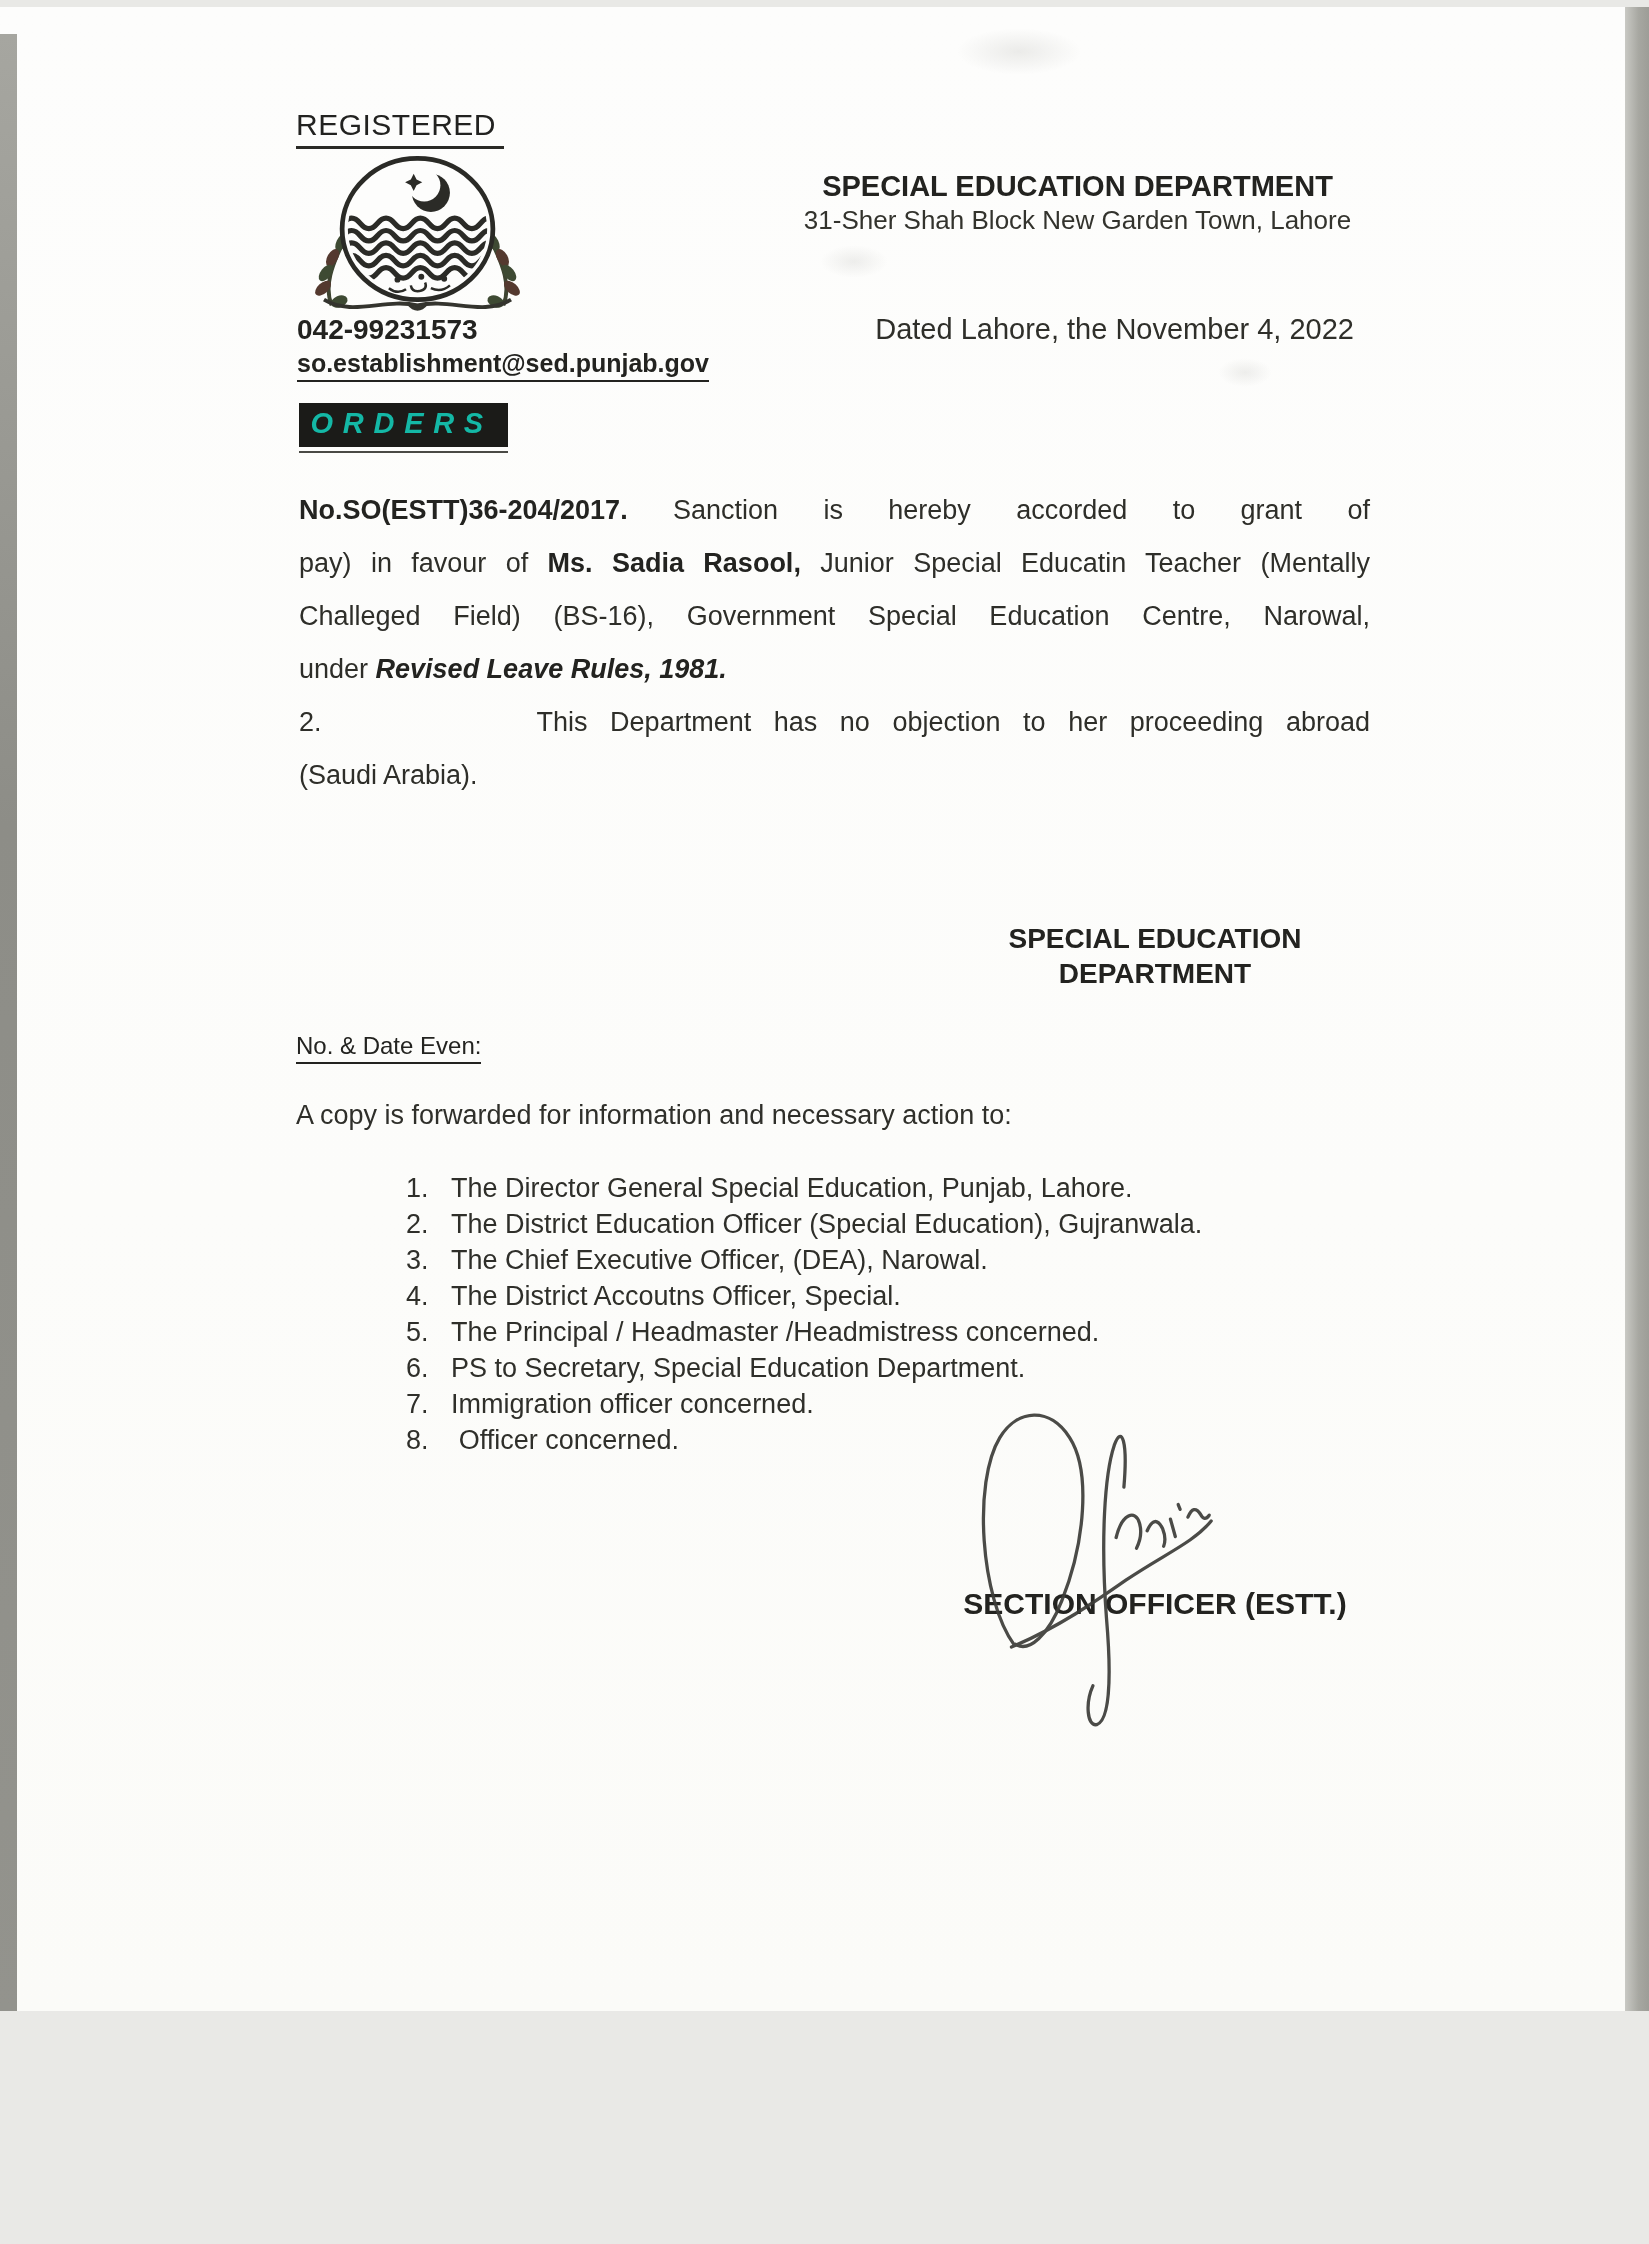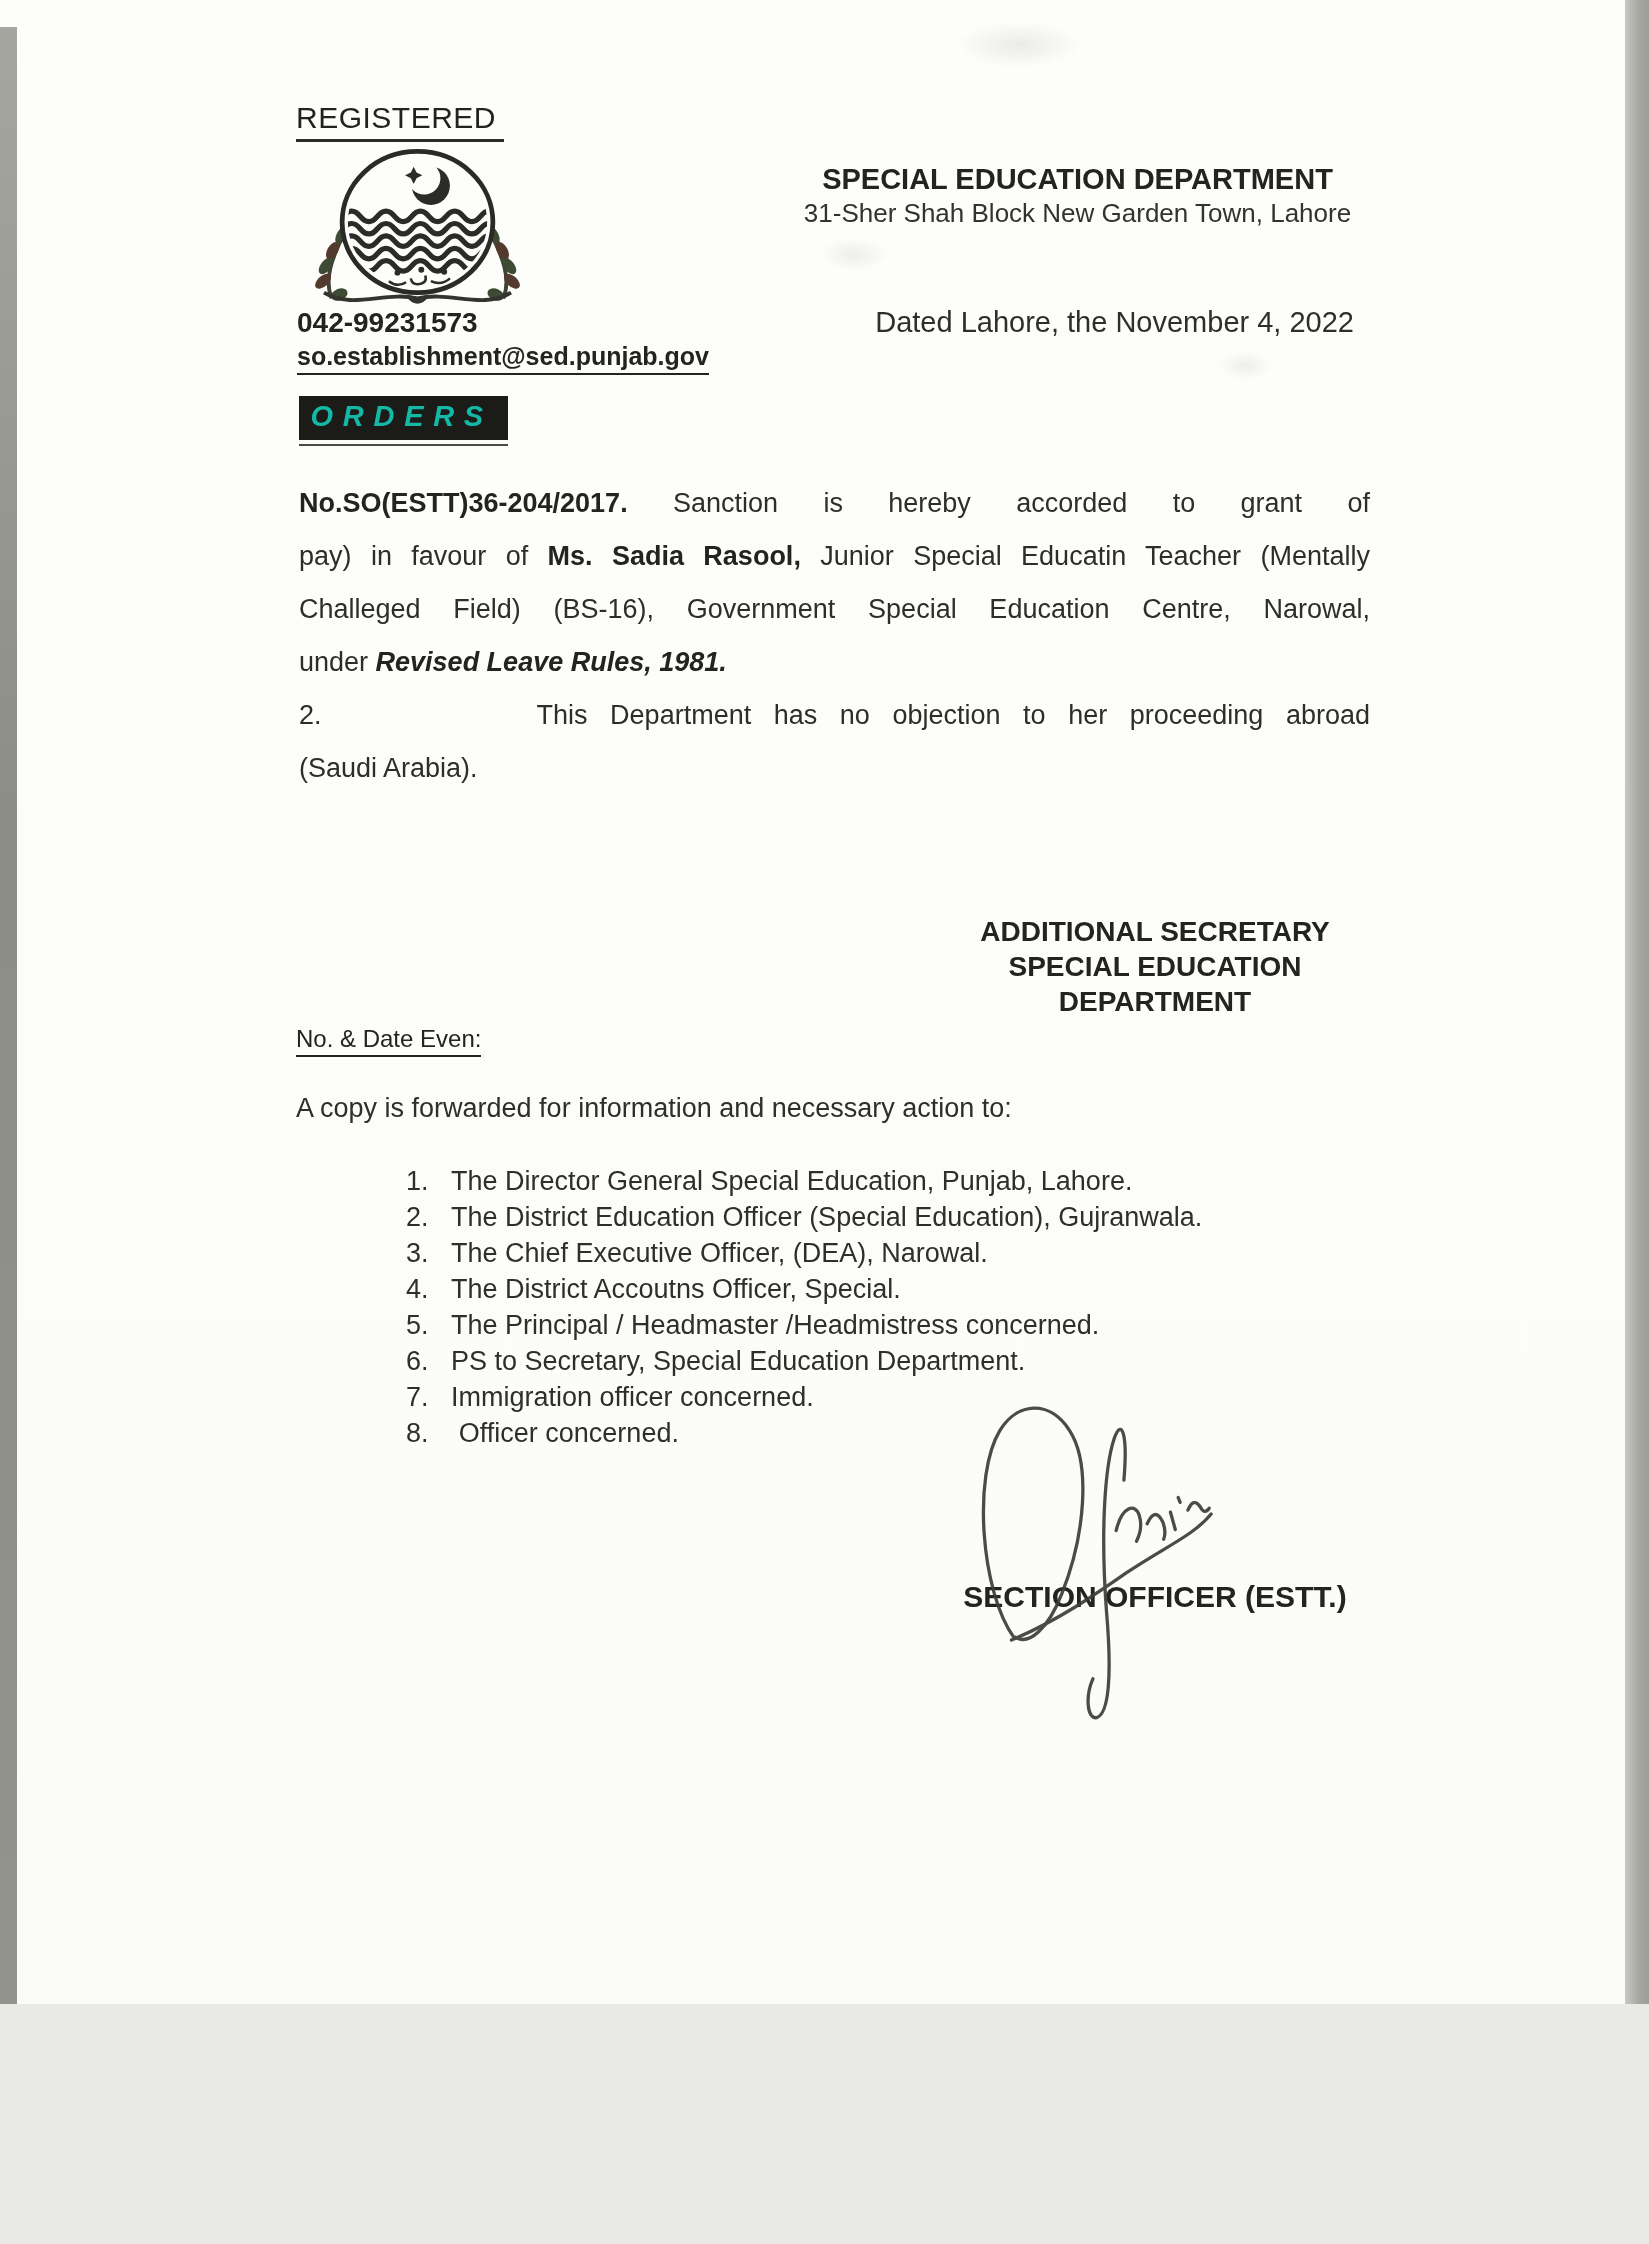--- a/index.html
+++ b/index.html
@@ -3,20 +3,21 @@
 <meta charset="utf-8">
 <style>
   html,body{margin:0;padding:0;background:#e9e9e6;}
   .scan{
     position:relative;
     width:1650px;height:2004px;
     background:linear-gradient(180deg,#fdfdfc 0%,#fcfcfa 60%,#fbfbf8 100%);
     overflow:hidden;
     font-family:"Liberation Sans",sans-serif;
     color:#2c2c27;
+    margin-top:7px;
   }
   
   .edge-left{position:absolute;left:0;top:27px;bottom:0;width:16.5px;
     background:linear-gradient(180deg,#a6a6a0,#8d8d87 40%,#93938d);}
   .edge-right{position:absolute;right:0;top:0;width:25px;height:100%;
     background:linear-gradient(90deg,#c9c9c4,#a7a7a1 55%,#9c9c96);}
   .edge-bottom{position:absolute;left:165px;right:0;top:2230px;height:14.6px;
     background:linear-gradient(90deg,#7b7b75,#6a6a64 40%,#6e6e68);}
   .smudge{position:absolute;border-radius:50%;pointer-events:none;}
   .s1{left:956px;top:21.3px;width:126px;height:47px;
@@ -163,21 +164,20 @@
   <div class="body-para">
     <div class="jline"><span class="run-bold">No.SO(ESTT)36-204/2017.</span><span> Sanction is hereby accorded to grant of</span></div>
     <div class="jline"><span>pay) in favour of </span><span class="run-bold">Ms. Sadia Rasool,</span><span> Junior Special Educatin Teacher (Mentally</span></div>
     <div class="jline"><span>Challeged Field) (BS-16), Government Special Education Centre, Narowal,</span></div>
     <div class="jline last"><span>under </span><span class="run-bolditalic">Revised Leave Rules, 1981.</span></div>
     <div class="jline"><span>2.</span><span class="run-gap"></span><span>This Department has no objection to her proceeding abroad</span></div>
     <div class="jline last"><span>(Saudi Arabia).</span></div>
   </div>
 
   <div class="signatory">
-    <div>ADDITIONAL SECRETARY</div>
     <div>SPECIAL EDUCATION</div>
     <div>DEPARTMENT</div>
   </div>
 
   <div class="no-date">No. &amp; Date Even:</div>
   <div class="copy-line">A copy is forwarded for information and necessary action to:</div>
 
   <div class="recips">
     <div class="recip-row">
       <span class="rnum">1.</span>

